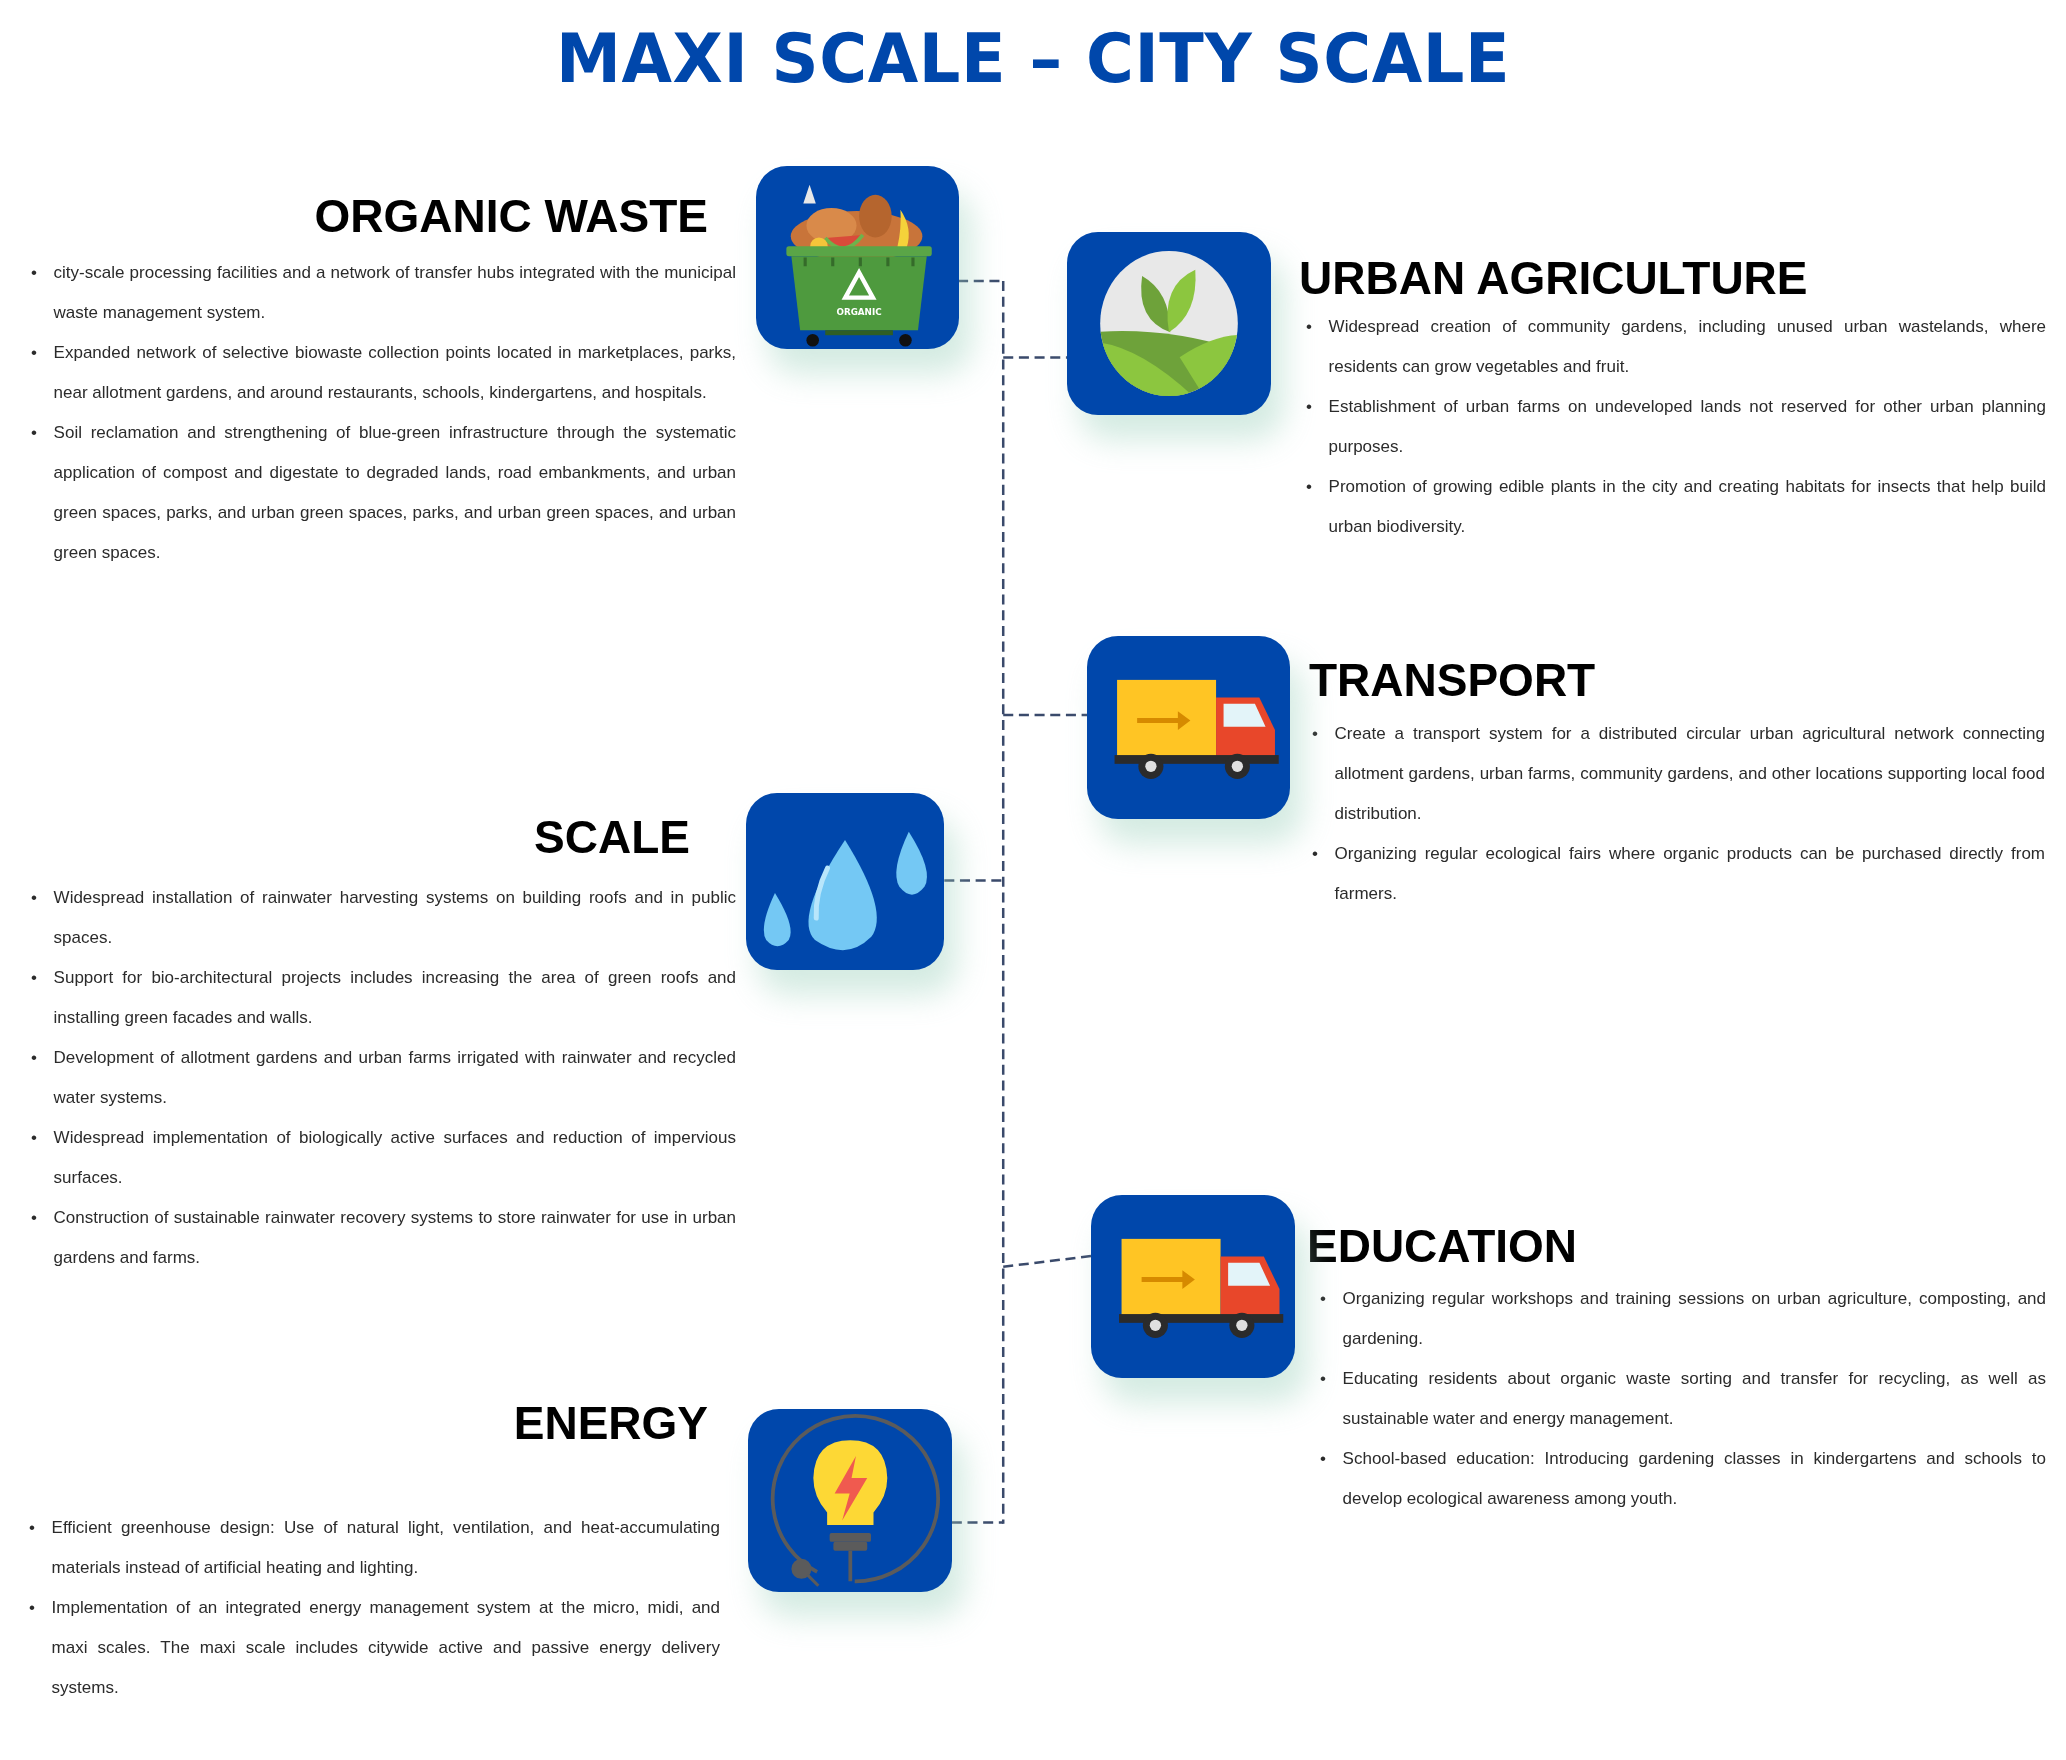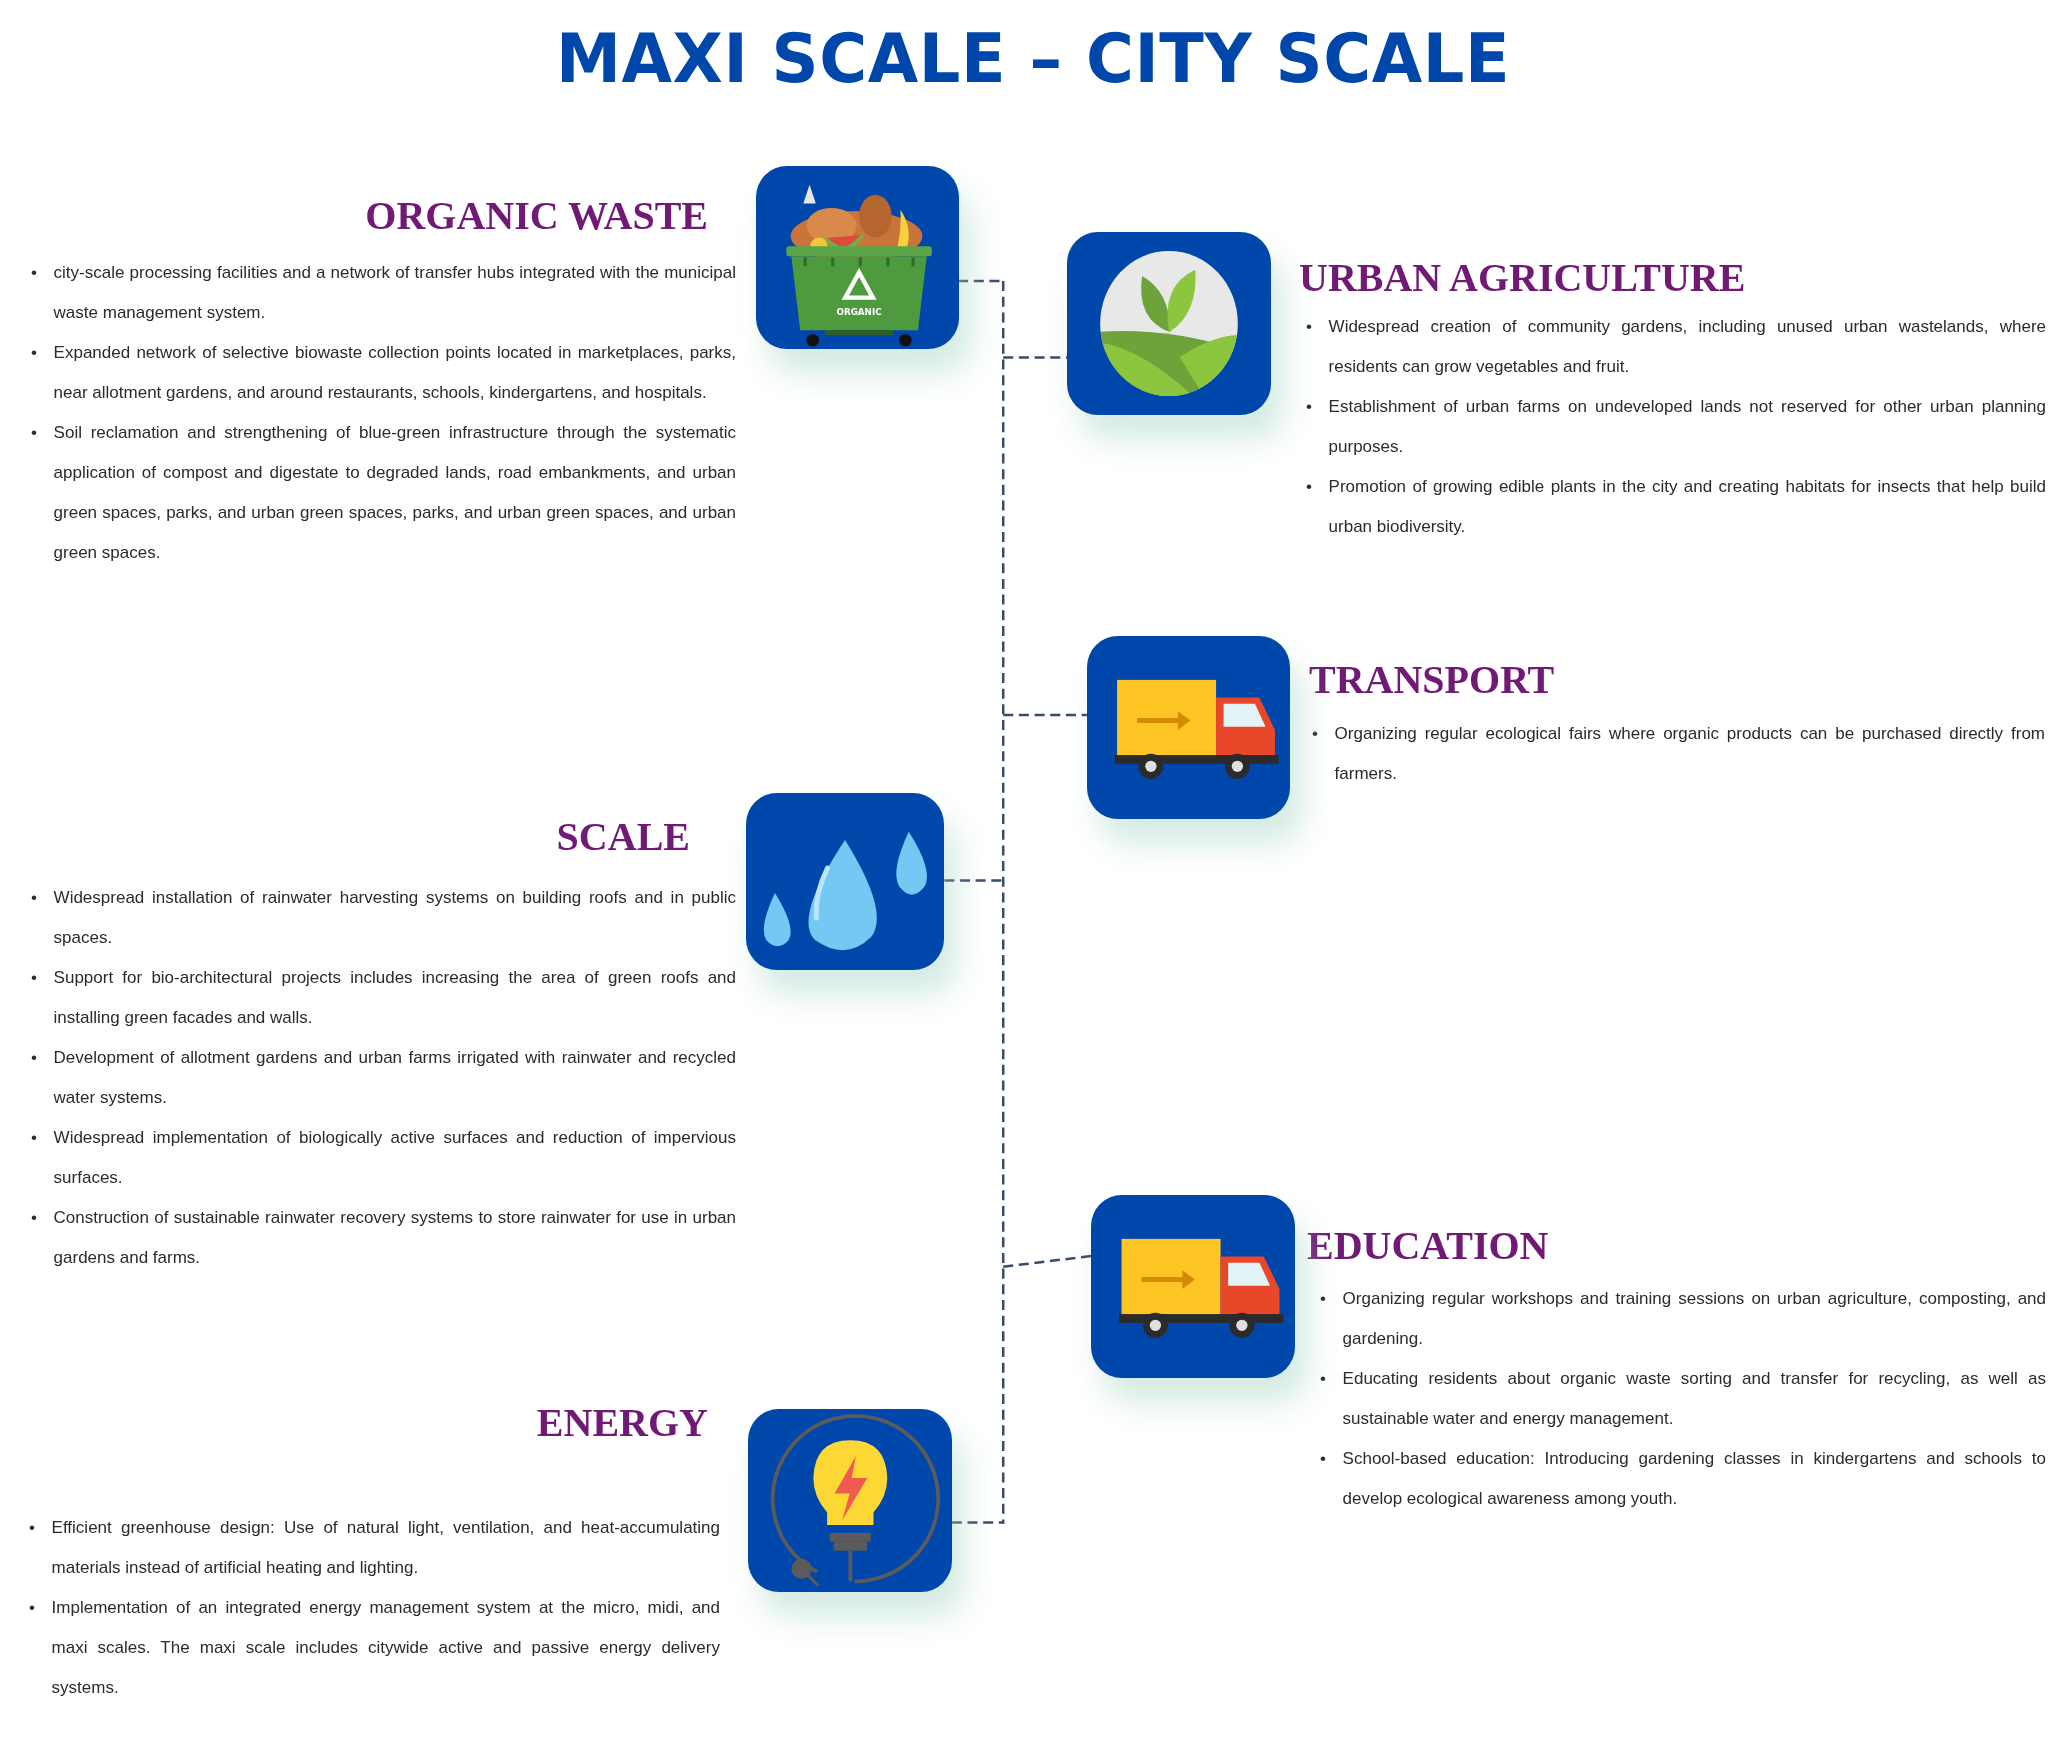--- a/index.html
+++ b/index.html
@@ -1,18 +1,18 @@
 <!DOCTYPE html>
 <html style="font-size:10px"><head>
 <meta charset="utf-8">
 <style>
   html, body { margin:0; padding:0; background:#ffffff; }
   body { width:2066px; height:1761px; position:relative; overflow:hidden; font-family:"Liberation Sans", sans-serif; }
   .title { position:absolute; left:0; width:2066px; top:19px; text-align:center; font-family:"DejaVu Sans", sans-serif; font-weight:bold; font-size:68px; letter-spacing:0.6px; color:#0047ab; transform:scaleX(0.96); }
-  .heading { position:absolute; font-family:Liberation Serif, serif; font-weight:bold; color:#701a75; font-size:40px; line-height:56px; white-space:nowrap; transform-origin:left center; }
+  .heading { position:absolute; font-family:Liberation Sans, sans-serif; font-weight:bold; color:#000000; font-size:46px; line-height:56px; white-space:nowrap; transform-origin:left center; }
   .heading.right-align { text-align:right; transform-origin:right center; }
   ul.bullets { position:absolute; margin:0; padding:0; list-style:none; font-family:"Liberation Sans", sans-serif; font-size:17px; line-height:40px; color:#2b2b2b; }
   ul.bullets li { position:relative; padding-left:22.6px; text-align:justify; text-align-last:left; }
   ul.bullets li::before { content:"•"; position:absolute; left:0; top:0; color:#2b2b2b; }
   .icon-box { position:absolute; background:#0047ab; border-radius:31px; box-shadow: 12.5px 25px 31px rgba(160,210,190,0.45); overflow:hidden; }
   .icon-box svg { position:absolute; left:0; top:0; width:100%; height:100%; }
   .connector { position:absolute; }
 </style>
 </head>
 <body>
@@ -121,20 +121,21 @@
       <path d="M40 175 Q120 180 220 280 L40 280Z" fill="#8cc63f"></path>
       <path d="M180 200 Q240 160 290 165 L290 280 L230 280Z" fill="#8cc63f"></path>
     </g>
     <path d="M165 160 Q110 140 120 70 Q165 95 165 160Z" fill="#6ea23a"></path>
     <path d="M163 160 Q210 130 205 60 Q150 85 163 160Z" fill="#8cc63f"></path>
   </svg>
 </div>
 
 <div class="heading" style="left:1309px;top:652px;">TRANSPORT</div>
 <ul class="bullets" style="left:1312px;top:714px;width:733px;">
+  <li>Create a transport system for a distributed circular urban agricultural network connecting allotment gardens, urban farms, community gardens, and other locations supporting local food distribution.</li>
   <li>Organizing regular ecological fairs where organic products can be purchased directly from farmers.</li>
 </ul>
 <div class="icon-box" style="left:1087px;top:636px;width:203px;height:183px;">
   <svg viewBox="0 0 324 292">
     <rect x="48" y="70" width="158" height="122" fill="#ffc524"></rect>
     <path d="M206 98 L275 98 L300 150 L300 192 L206 192Z" fill="#e8472a"></path>
     <path d="M218 108 L268 108 L285 145 L218 145Z" fill="#e3f4f9"></path>
     <rect x="44" y="190" width="262" height="14" fill="#2b2b2b"></rect>
     <line x1="80" y1="135" x2="150" y2="135" stroke="#d68a00" stroke-width="8"></line>
     <path d="M145 120 L165 135 L145 150Z" fill="#d68a00"></path>

